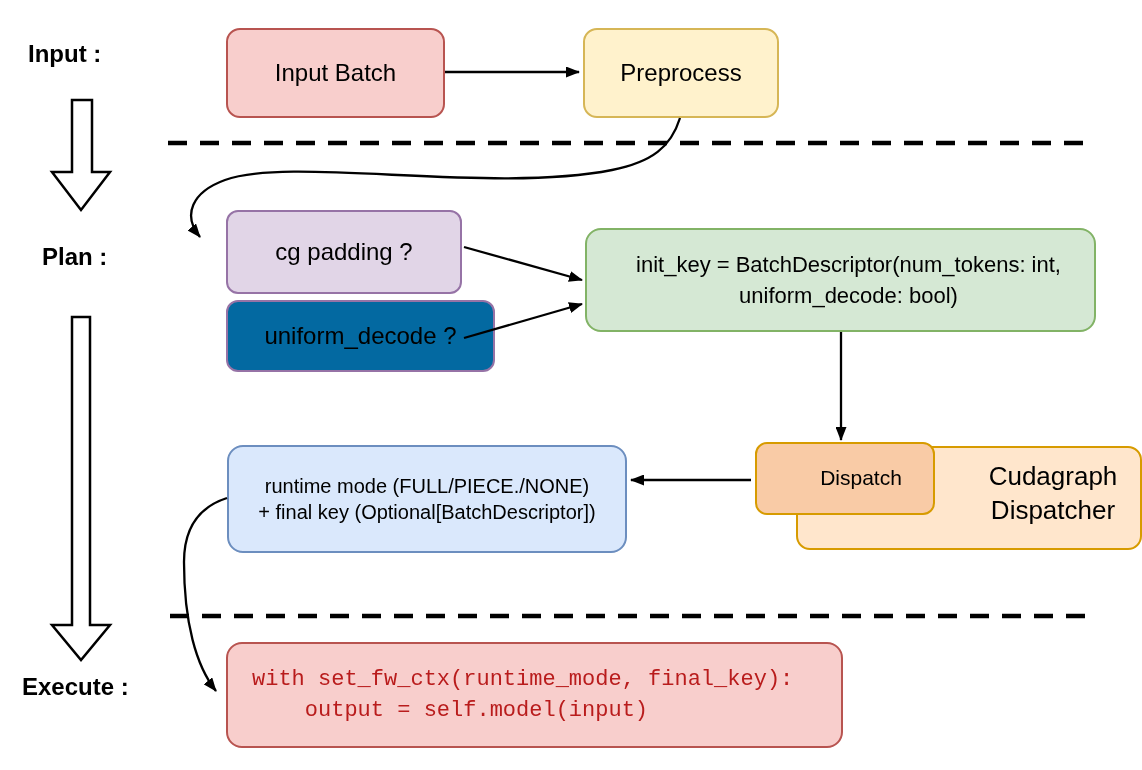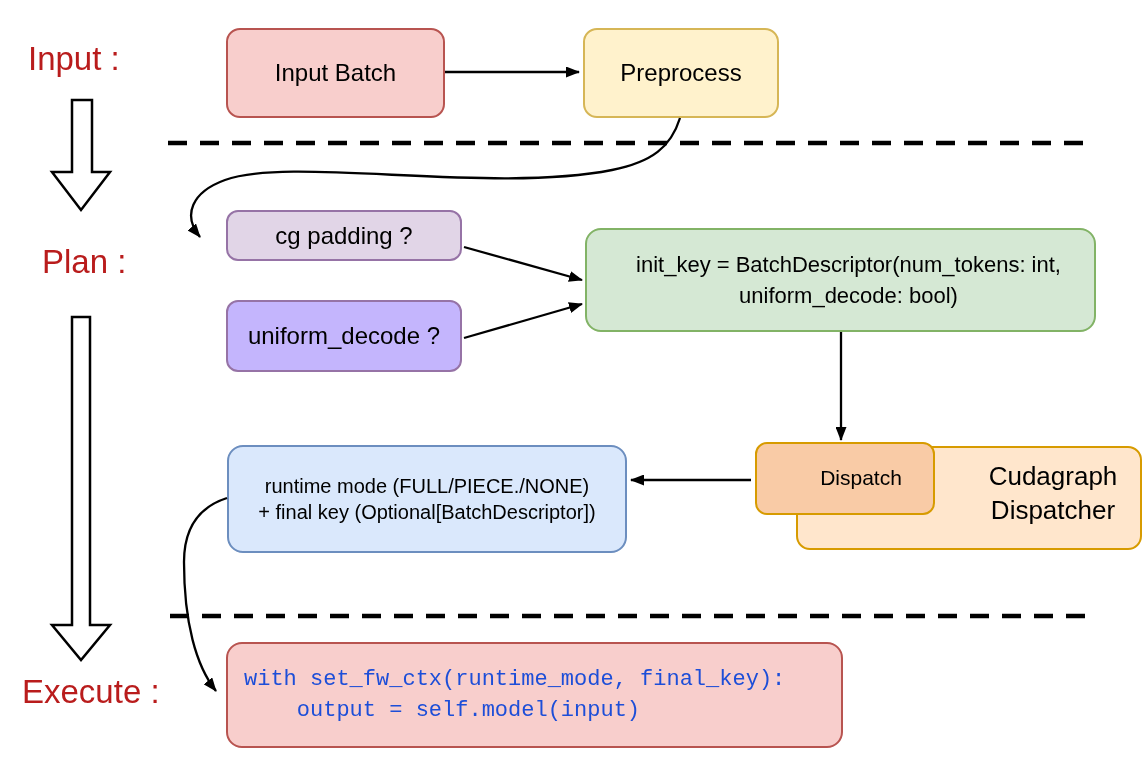--- a/index.html
+++ b/index.html
@@ -6,23 +6,23 @@
   .canvas{
     position:relative;
     width:1142px;height:770px;
     background:#ffffff;
     font-family:"Liberation Sans","DejaVu Sans",sans-serif;
     color:#000;
     overflow:hidden;
   }
   .section-label{
     position:absolute;
-    font-weight:normal;
-    font-size:33px;
-    color:#b91c1c;
+    font-weight:bold;
+    font-size:24px;
+    color:#000000;
     white-space:nowrap;
   }
   .node{
     position:absolute;
     box-sizing:border-box;
     border:2px solid #f97316;
     display:flex;
     flex-direction:column;
     align-items:center;
     justify-content:center;
@@ -42,22 +42,22 @@
     font-size:26px;line-height:34px;
   }
   #node-dispatch{font-size:21px;border-radius:12px;}
   #node-execute-code{
     font-family:"Liberation Mono","DejaVu Sans Mono",monospace;
     font-size:22px;line-height:31px;
     border-radius:16px;
     align-items:flex-start;
     justify-content:center;
     text-align:left;
-    padding-left:16px;
-    color:#1d4ed8;
+    padding-left:24px;
+    color:#b91c1c;
   }
   #node-execute-code div{white-space:pre;}
   svg.overlay{
     position:absolute;left:0;top:0;
     pointer-events:none;
   }
 </style>
 </head>
 <body>
 
@@ -68,25 +68,25 @@
   <div class="section-label" style="left:22px;top:673px;">Execute :</div>
 
   <div class="node" id="node-input-batch" style="left: 226px; top: 28px; width: 219px; height: 90px; background-color: rgb(248, 206, 204); border-color: rgb(184, 84, 80);">
     <span>Input Batch</span>
   </div>
 
   <div class="node" id="node-preprocess" style="left: 583px; top: 28px; width: 196px; height: 90px; background-color: rgb(255, 242, 204); border-color: rgb(214, 182, 86);">
     <span>Preprocess</span>
   </div>
 
-  <div class="node" id="node-cg-padding" style="left: 226px; top: 210px; width: 236px; height: 51px; background-color: rgb(225, 213, 231); border-color: rgb(150, 115, 166);">
+  <div class="node" id="node-cg-padding" style="left: 226px; top: 210px; width: 236px; height: 84px; background-color: rgb(225, 213, 231); border-color: rgb(150, 115, 166);">
     <span>cg padding ?</span>
   </div>
 
-  <div class="node" id="node-uniform-decode" style="left: 226px; top: 300px; width: 236px; height: 72px; background-color: #c4b5fd; border-color: rgb(150, 115, 166); text-align: right;">
+  <div class="node" id="node-uniform-decode" style="left: 226px; top: 300px; width: 269px; height: 72px; background-color: #0369a1; border-color: rgb(150, 115, 166); text-align: right;">
     <span>uniform_decode ?</span>
   </div>
 
   <div class="node" id="node-init-key" style="left: 585px; top: 228px; width: 511px; height: 104px; background-color: rgb(213, 232, 212); border-color: rgb(130, 179, 102);">
     <div>init_key = BatchDescriptor(num_tokens: int,</div>
     <div>uniform_decode: bool)</div>
   </div>
 
   <div class="node" id="node-cudagraph" style="left: 751px; top: 446px; width: 346px; height: 104px; background-color: rgb(255, 230, 204); border-color: rgb(215, 155, 0);">
     <div class="cud-text">

